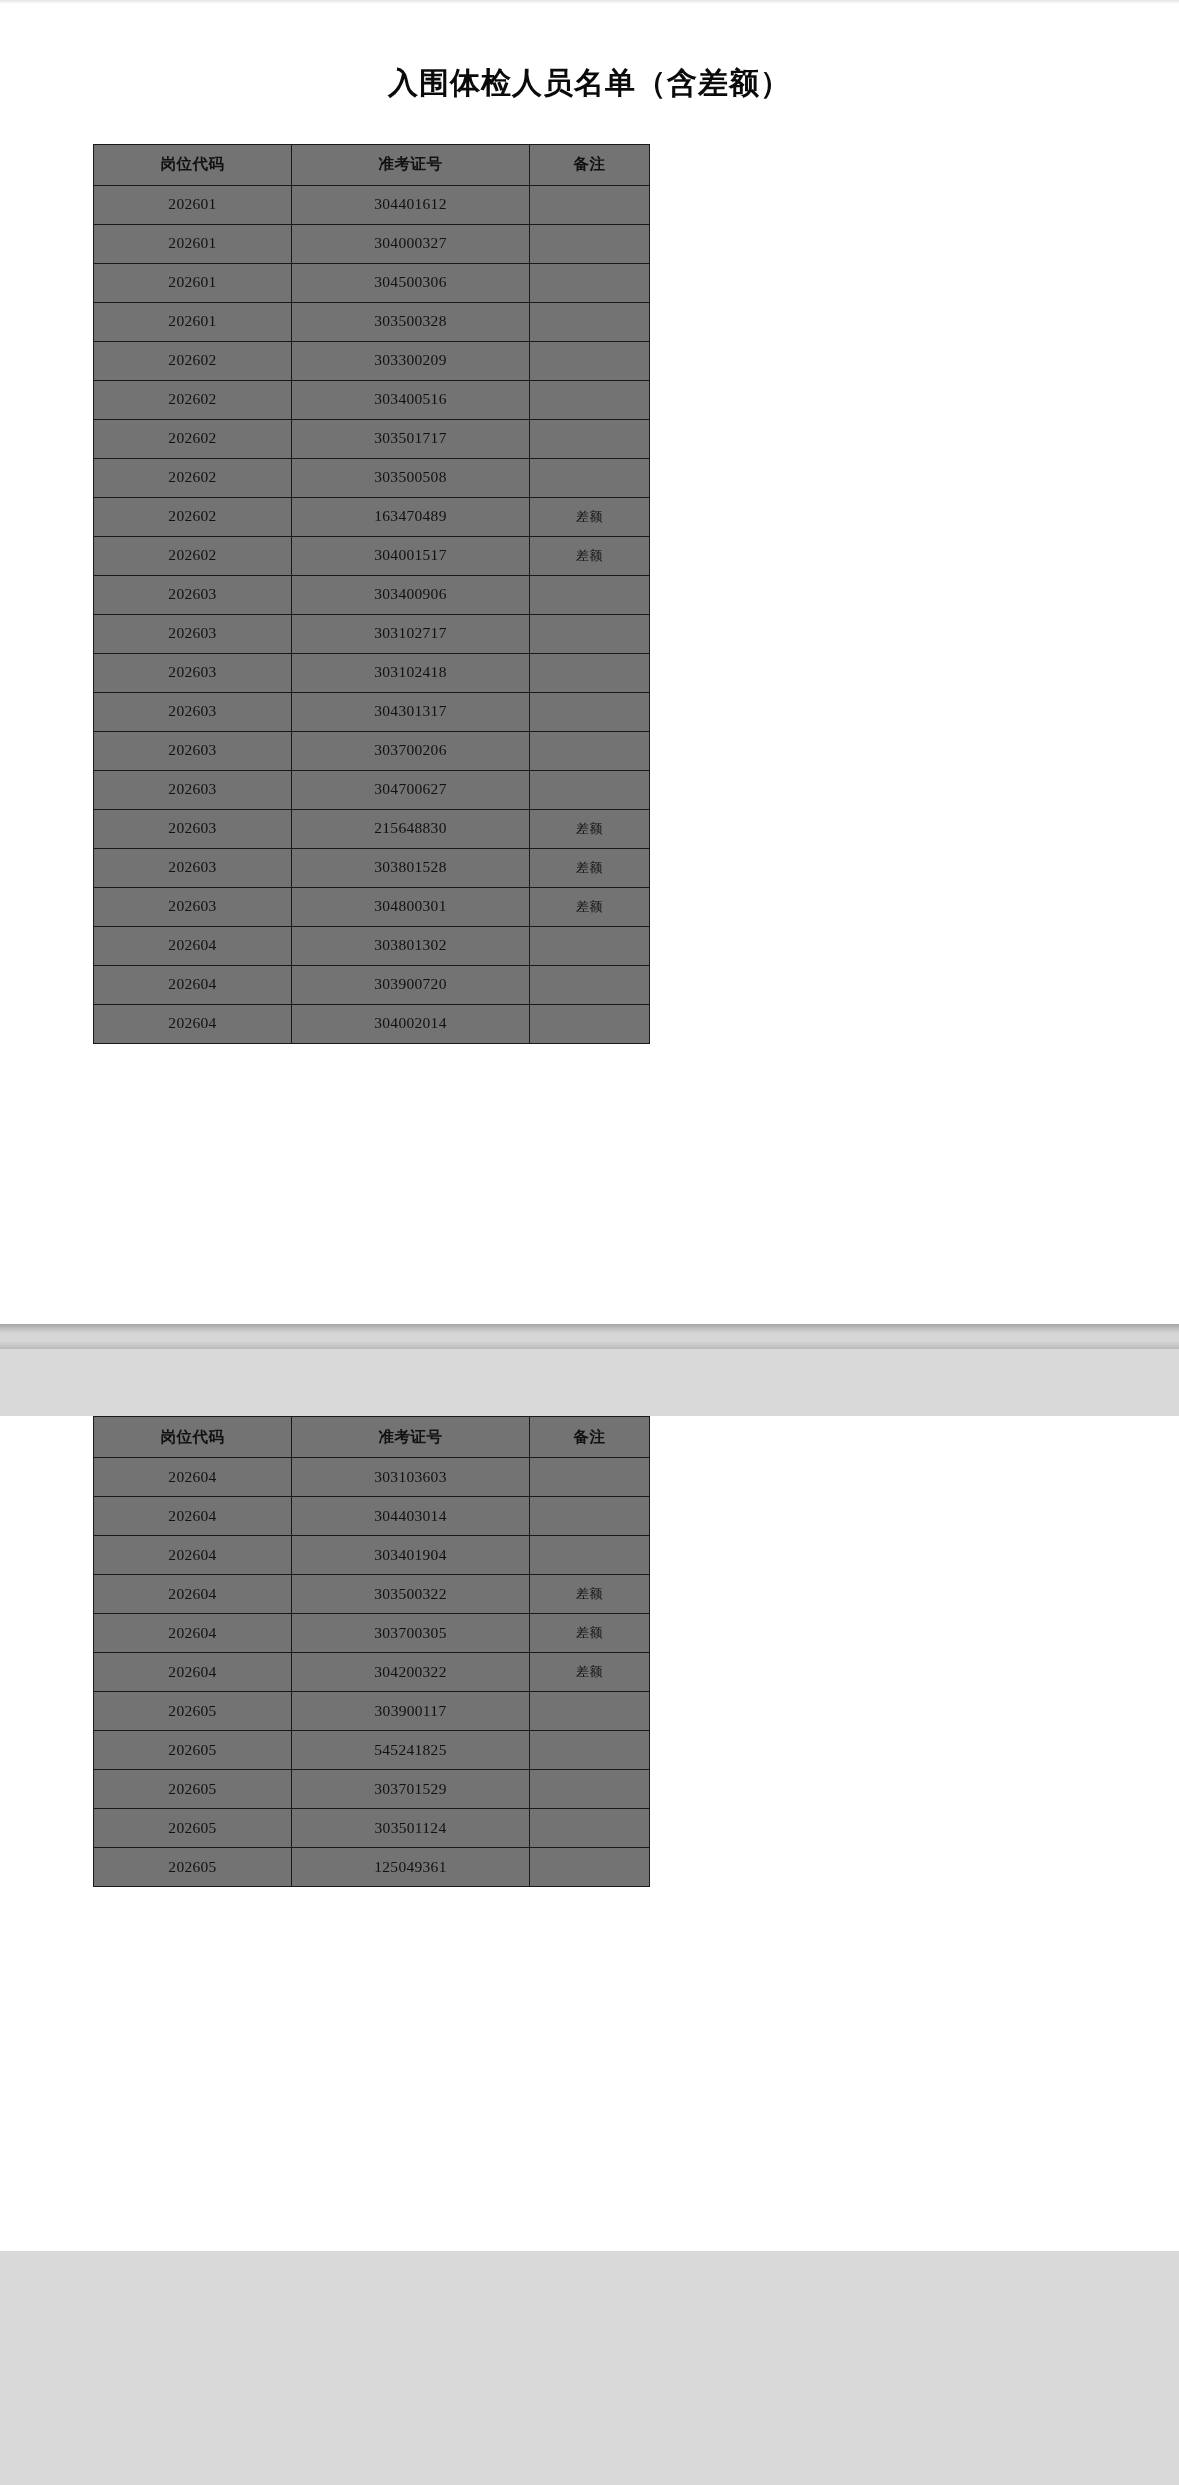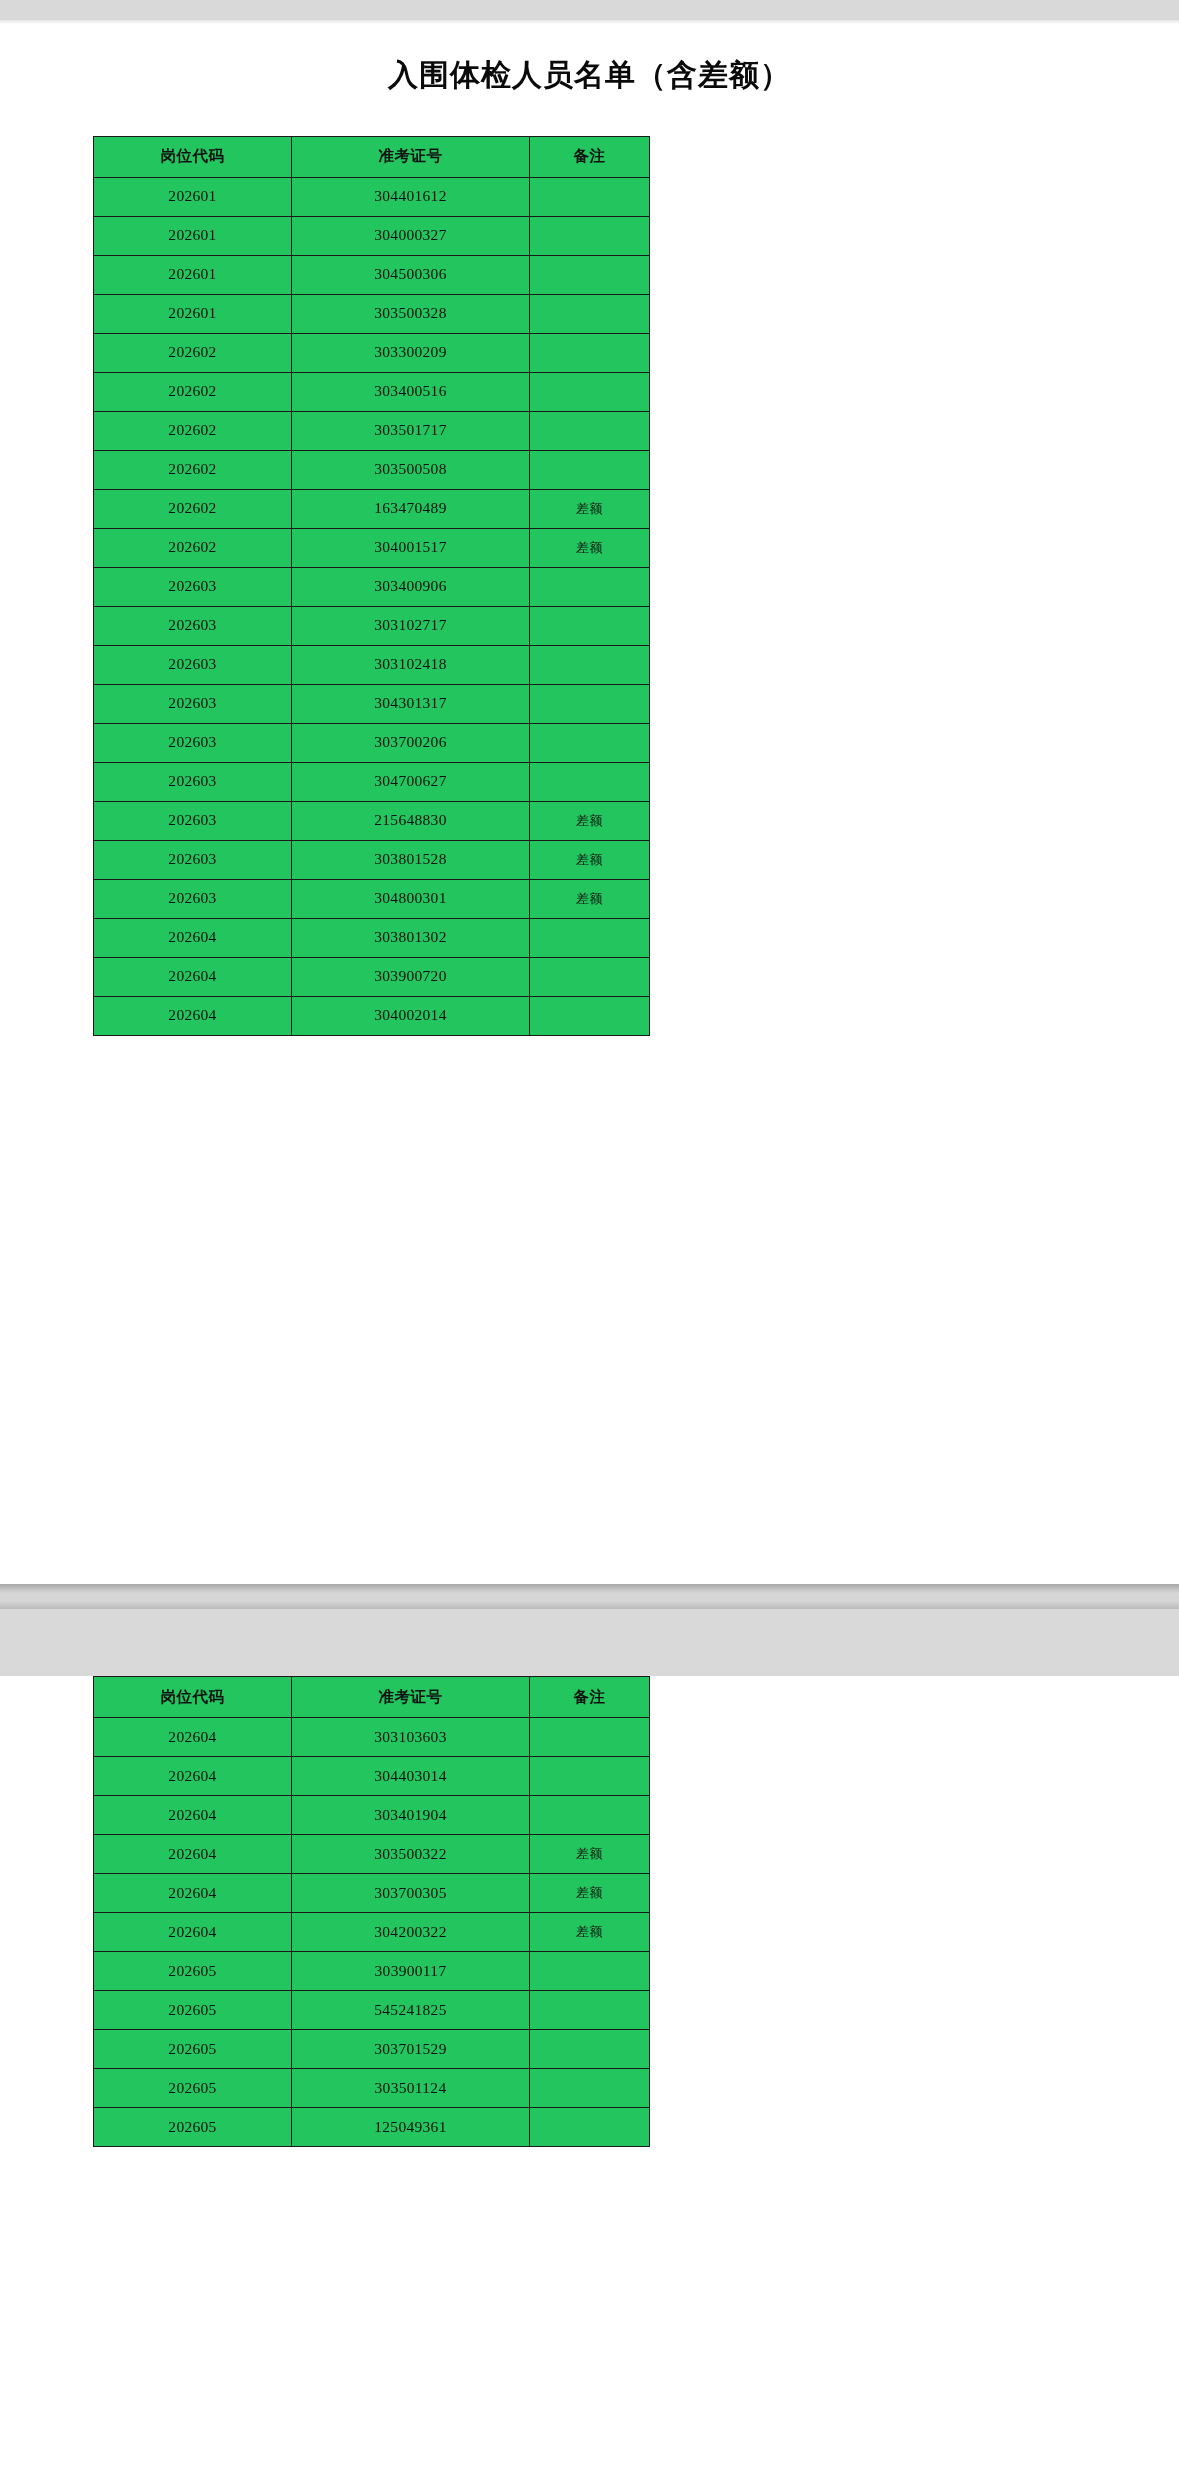--- a/index.html
+++ b/index.html
@@ -18,21 +18,21 @@
     overflow:hidden;
   }
 
   
   .page{
     background:#ffffff;
     width:1179px;
     box-sizing:border-box;
     position:relative;
   }
-  .page-1{height:1564px;padding-top:0;}
+  .page-1{height:1324px;padding-top:8px;}
   .page-gap{
     height:25px;
     background:#d6d6d6;
     position:relative;
   }
   .page-gap:before{
     content:"";
     position:absolute;left:0;right:0;top:0;height:9px;
     background:linear-gradient(to bottom,rgba(0,0,0,.22),rgba(0,0,0,0));
   }
@@ -58,21 +58,21 @@
   
   .table-wrap{
     width:556px;
     margin:0 auto 0 93px;
   }
   .page-2 .table-wrap{margin-top:67px;}
   table.roster{
     border-collapse:collapse;
     width:556px;
     table-layout:fixed;
-    background:#22c55e;
+    background:#737373;
   }
   table.roster th,
   table.roster td{
     border:1.4px solid #1a1a1a;
     height:38px;
     text-align:center;
     vertical-align:middle;
     color:#111;
     padding:0 2px;
     font-size:15px;

